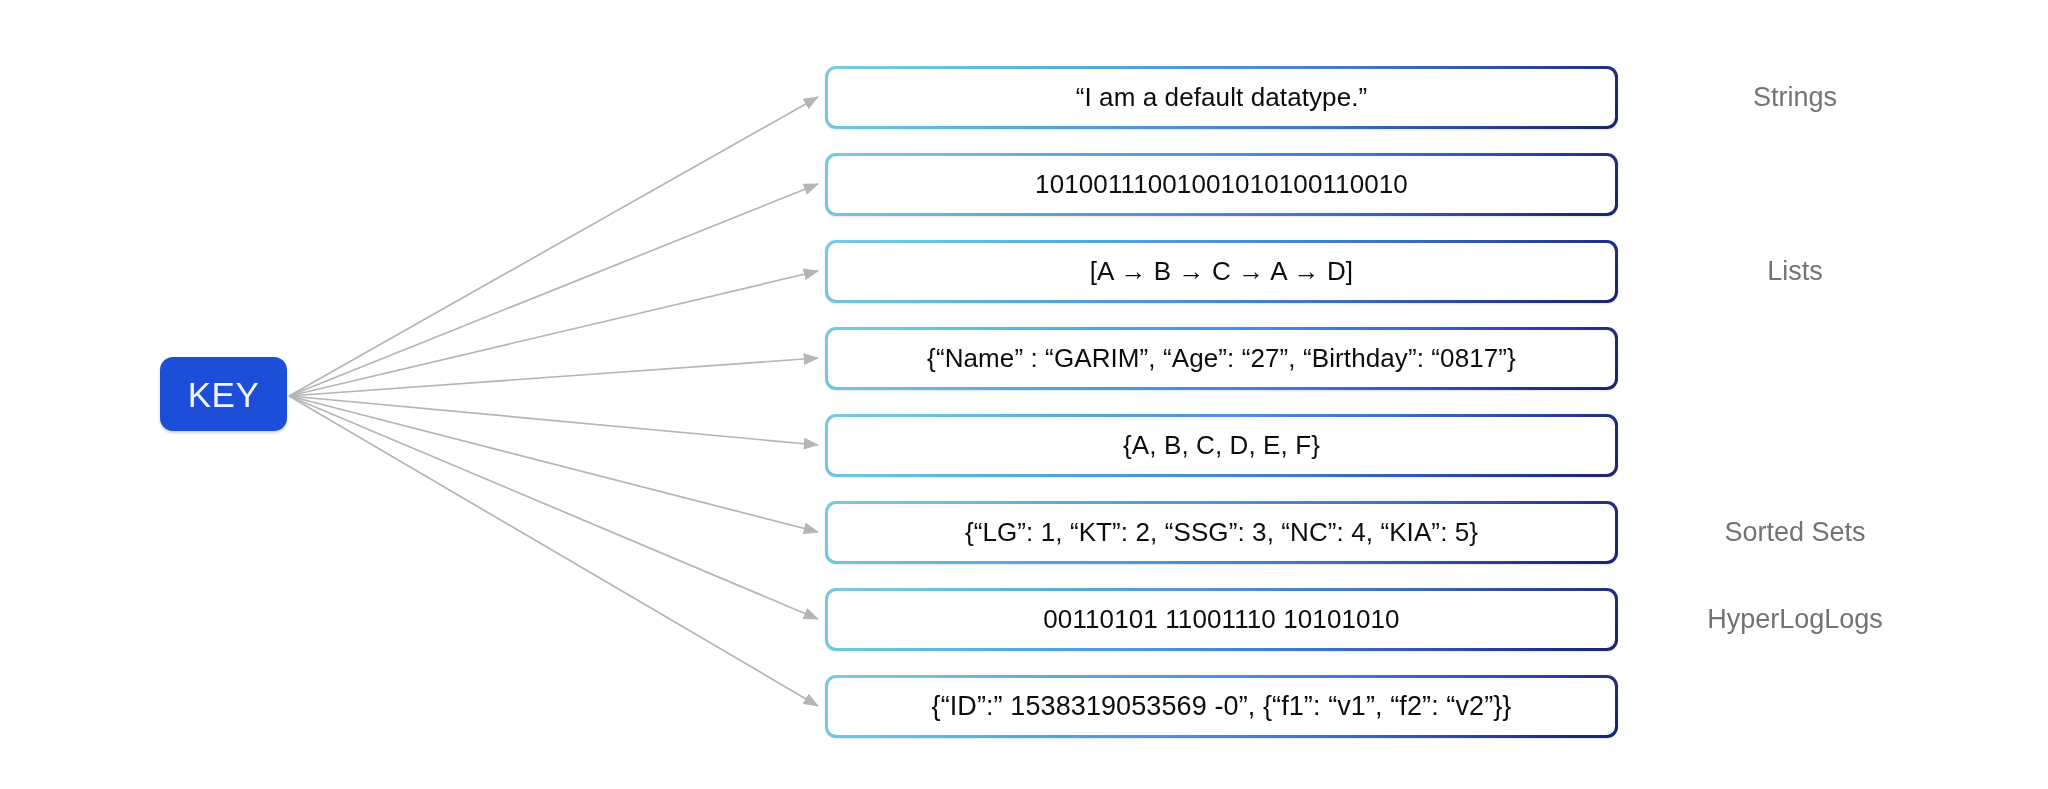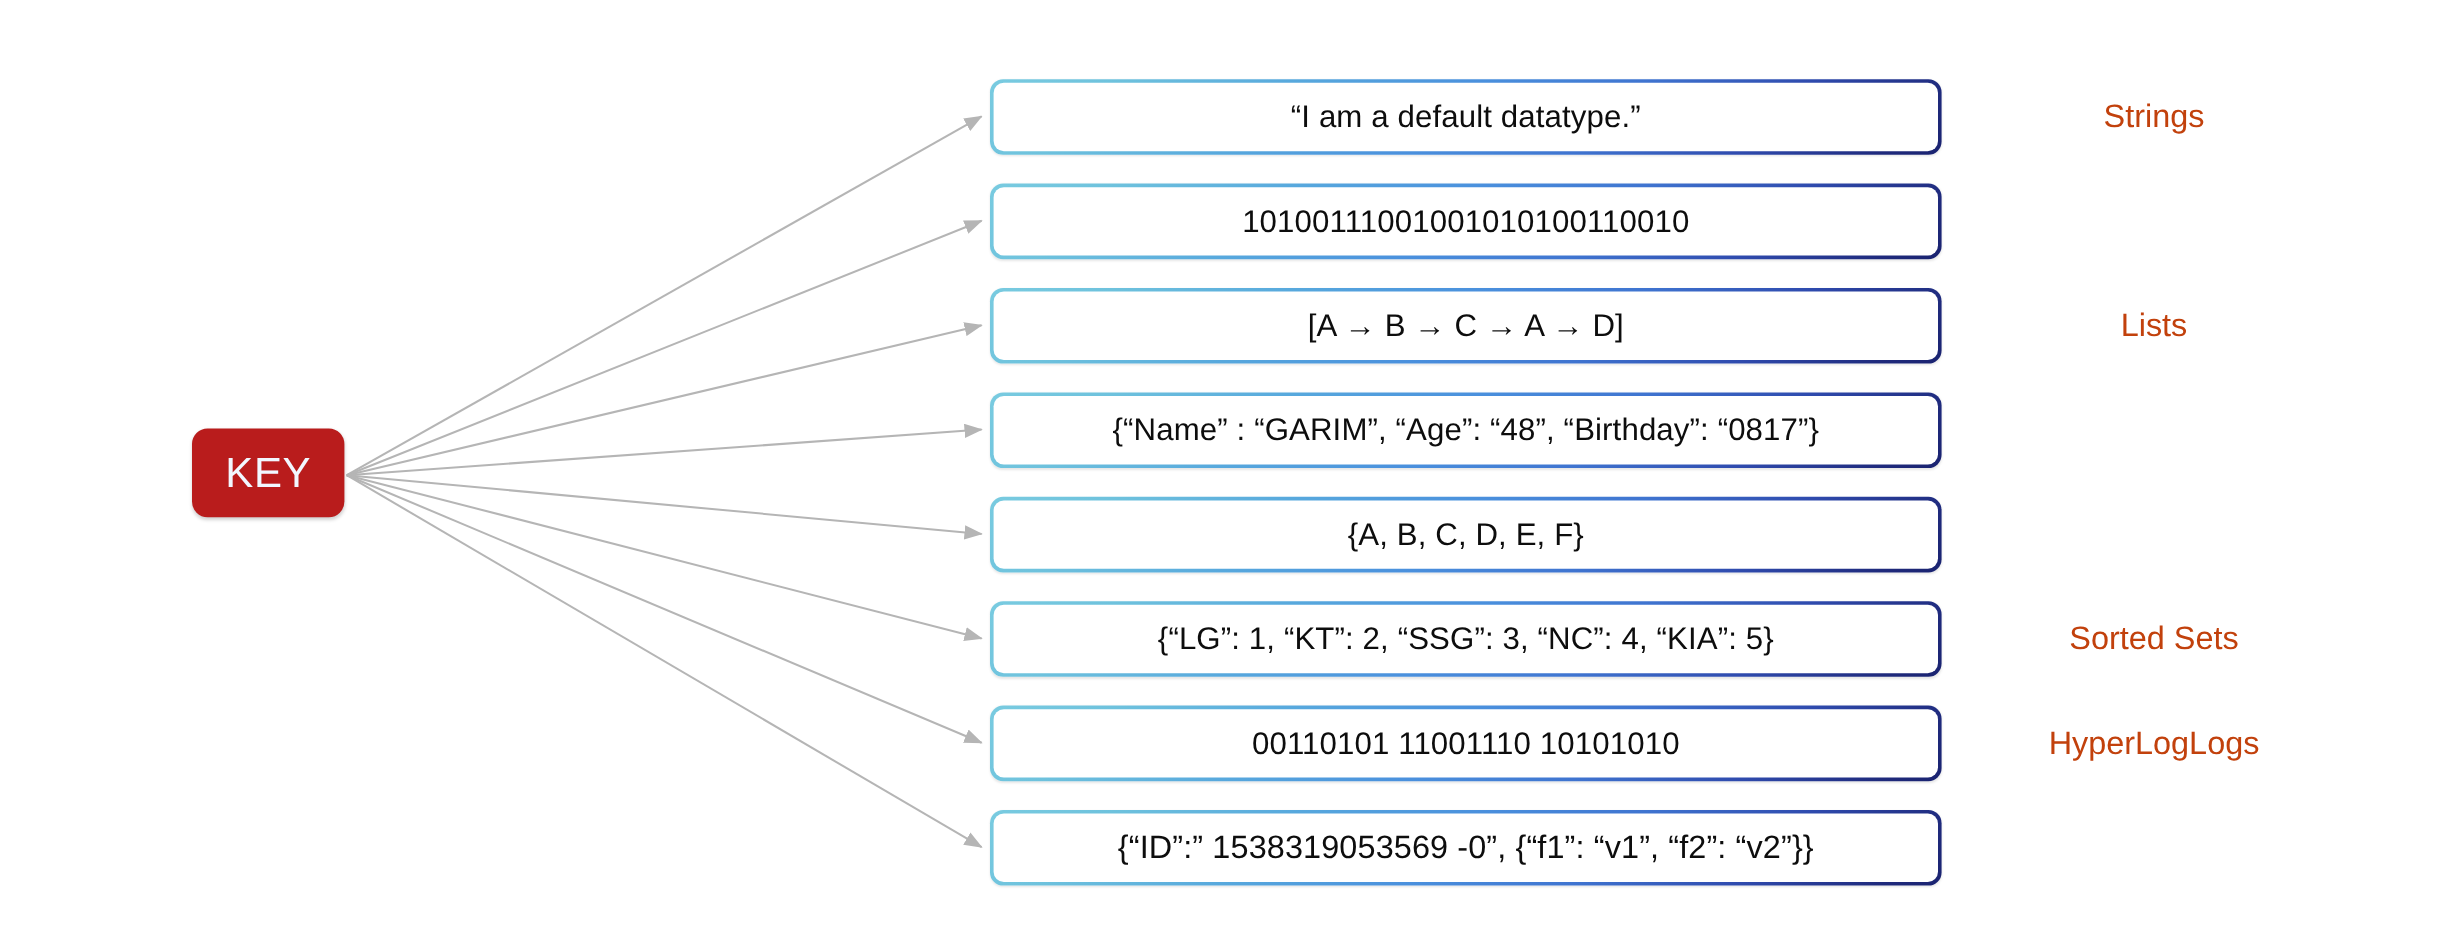--- a/index.html
+++ b/index.html
@@ -28,21 +28,21 @@
     pointer-events: none;
   }
   
   #key-node {
     position: absolute;
     left: 160px;
     top: 357px;
     width: 127px;
     height: 74px;
     border-radius: 13px;
-    background: #b91c1c;
+    background: #1d4ed8;
     box-shadow: 0 2px 3px rgba(0,0,0,0.18);
     display: flex;
     align-items: center;
     justify-content: center;
   }
   #key-label {
     color: #f2f7ff;
     font-size: 35px;
     font-weight: 400;
     letter-spacing: 0.5px;
@@ -100,21 +100,21 @@
   }
   
   .type-label {
     position: absolute;
     left: 1640px;
     width: 310px;
     height: 63px;
     display: flex;
     align-items: center;
     justify-content: center;
-    color: #c2410c;
+    color: #737373;
     font-size: 27px;
     font-family: "Liberation Sans", sans-serif;
     font-weight: 400;
     white-space: nowrap;
   }
 </style>
 </head>
 <body>
 
 <div id="canvas">
@@ -163,21 +163,21 @@
       <div class="value-box-inner">
         <span class="value-text">[A → B → C → A → D]</span>
       </div>
     </div>
   </div>
   <div class="type-label" style="top:240px">Lists</div>
 
   <div class="value-row" style="top:327px">
     <div class="value-box">
       <div class="value-box-inner">
-        <span class="value-text">{“Name” : “GARIM”, “Age”: “48”, “Birthday”: “0817”}</span>
+        <span class="value-text">{“Name” : “GARIM”, “Age”: “27”, “Birthday”: “0817”}</span>
       </div>
     </div>
   </div>
 
   <div class="value-row" style="top:414px">
     <div class="value-box">
       <div class="value-box-inner">
         <span class="value-text">{A, B, C, D, E, F}</span>
       </div>
     </div>

